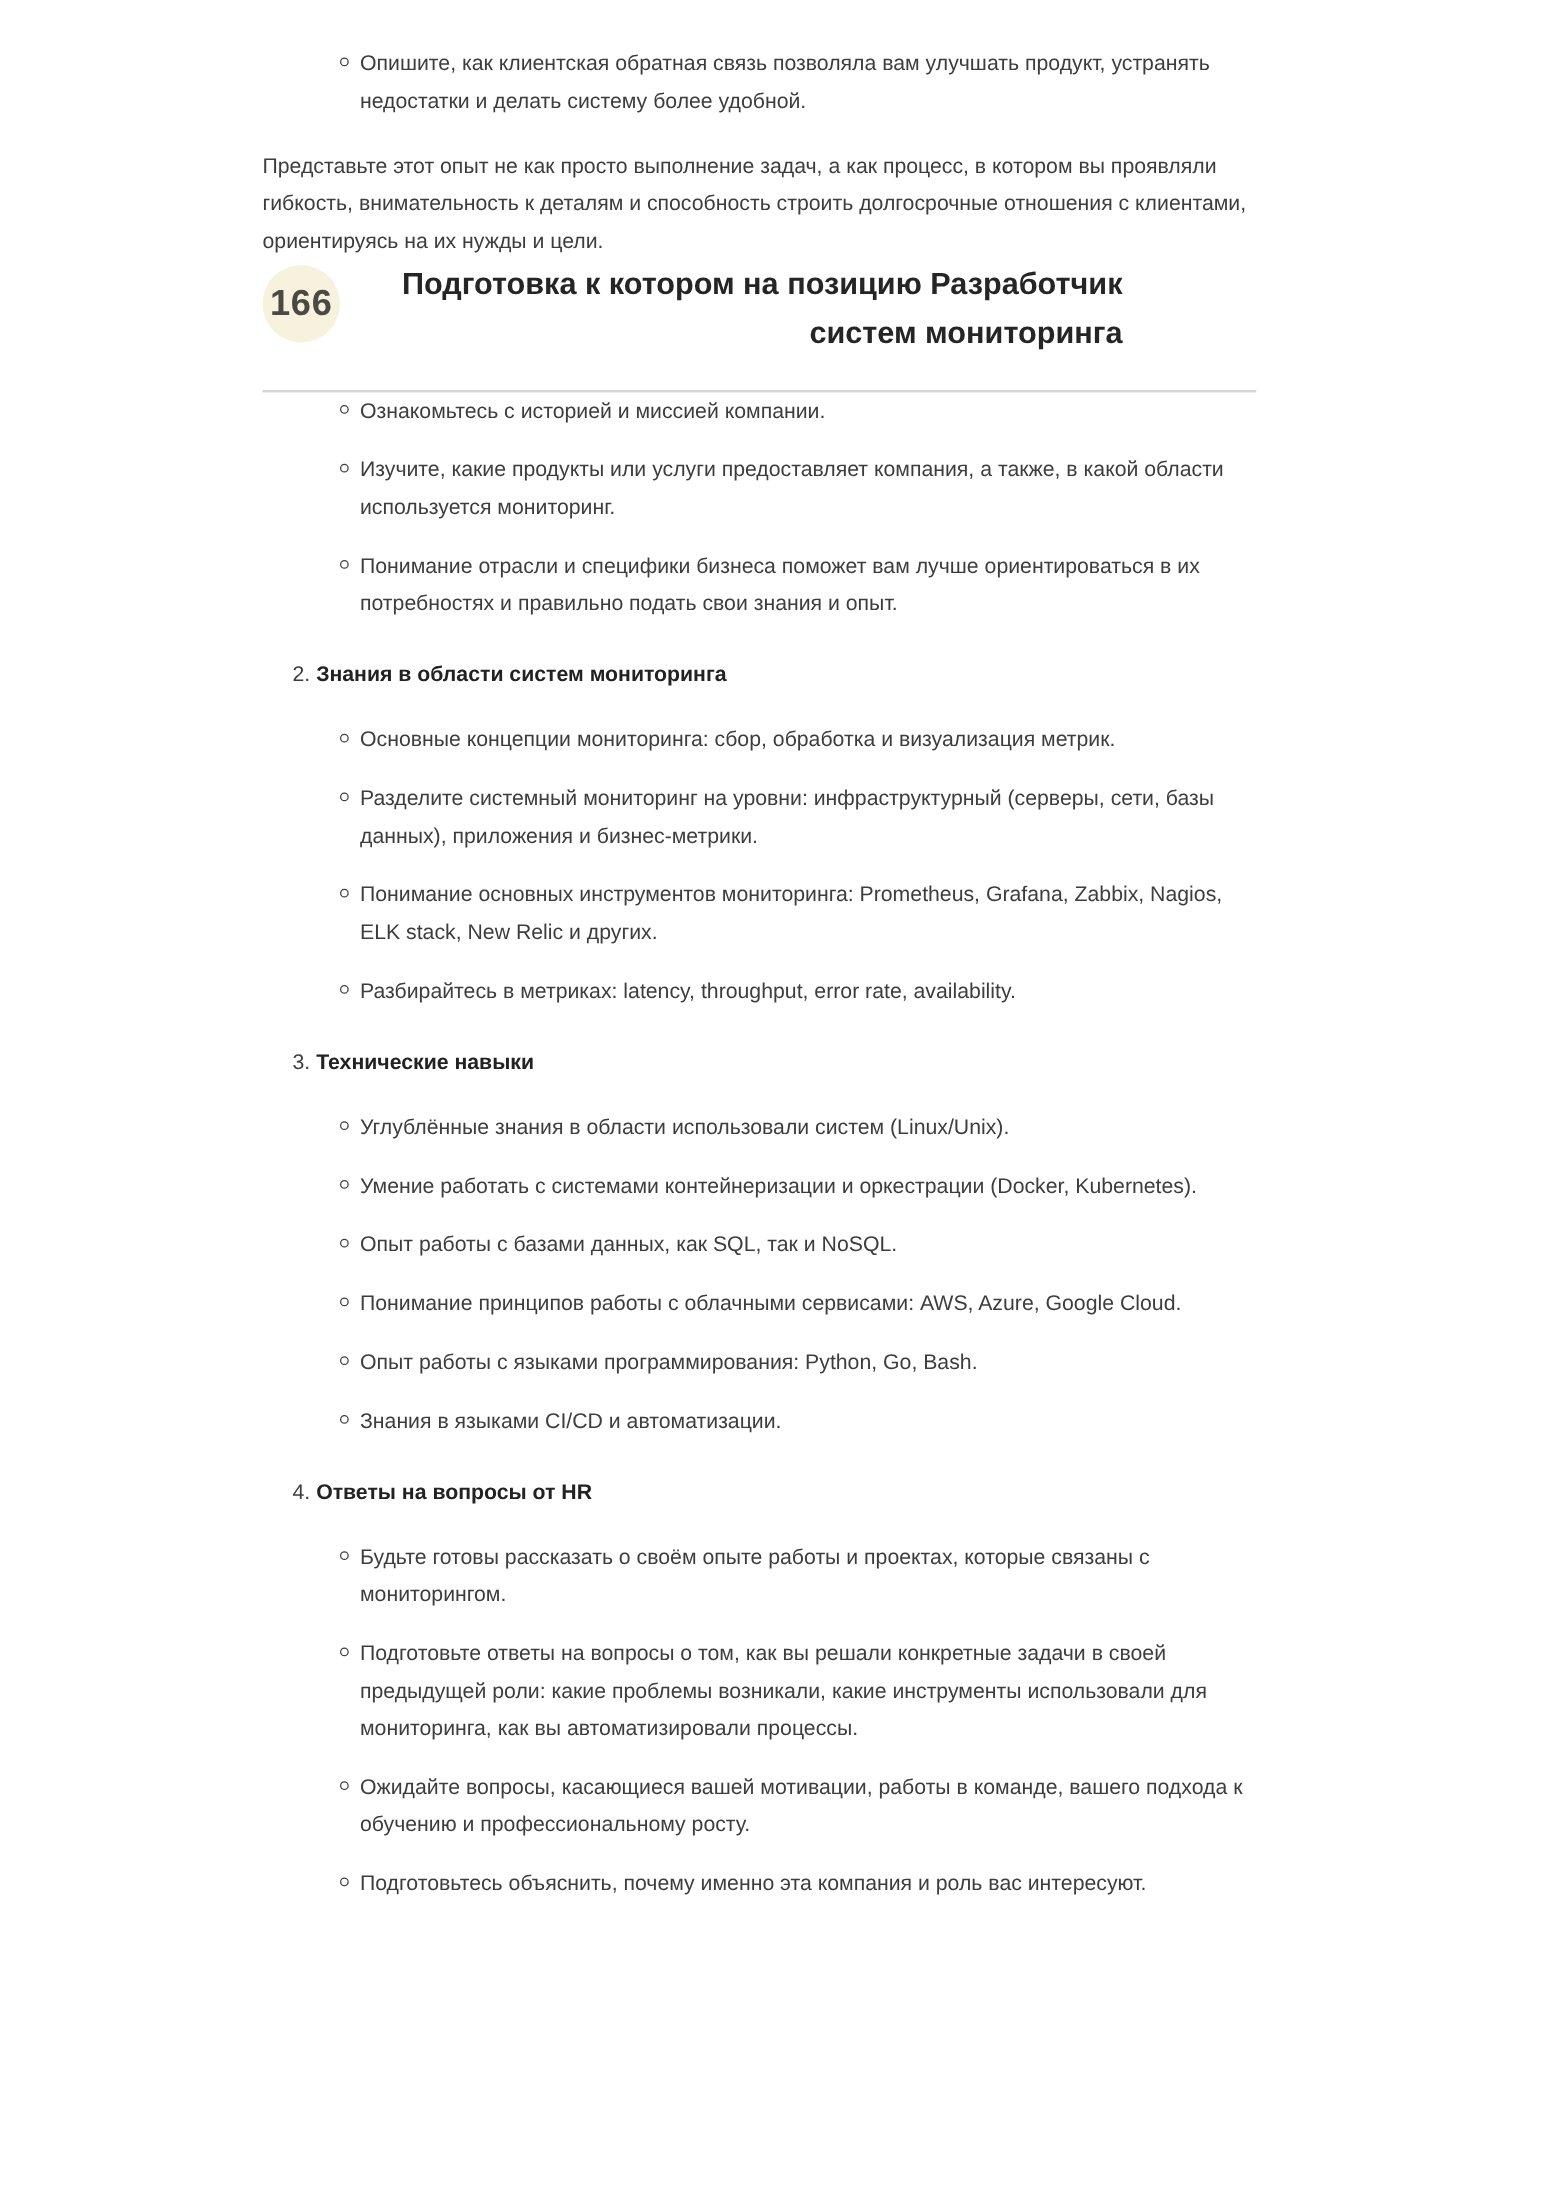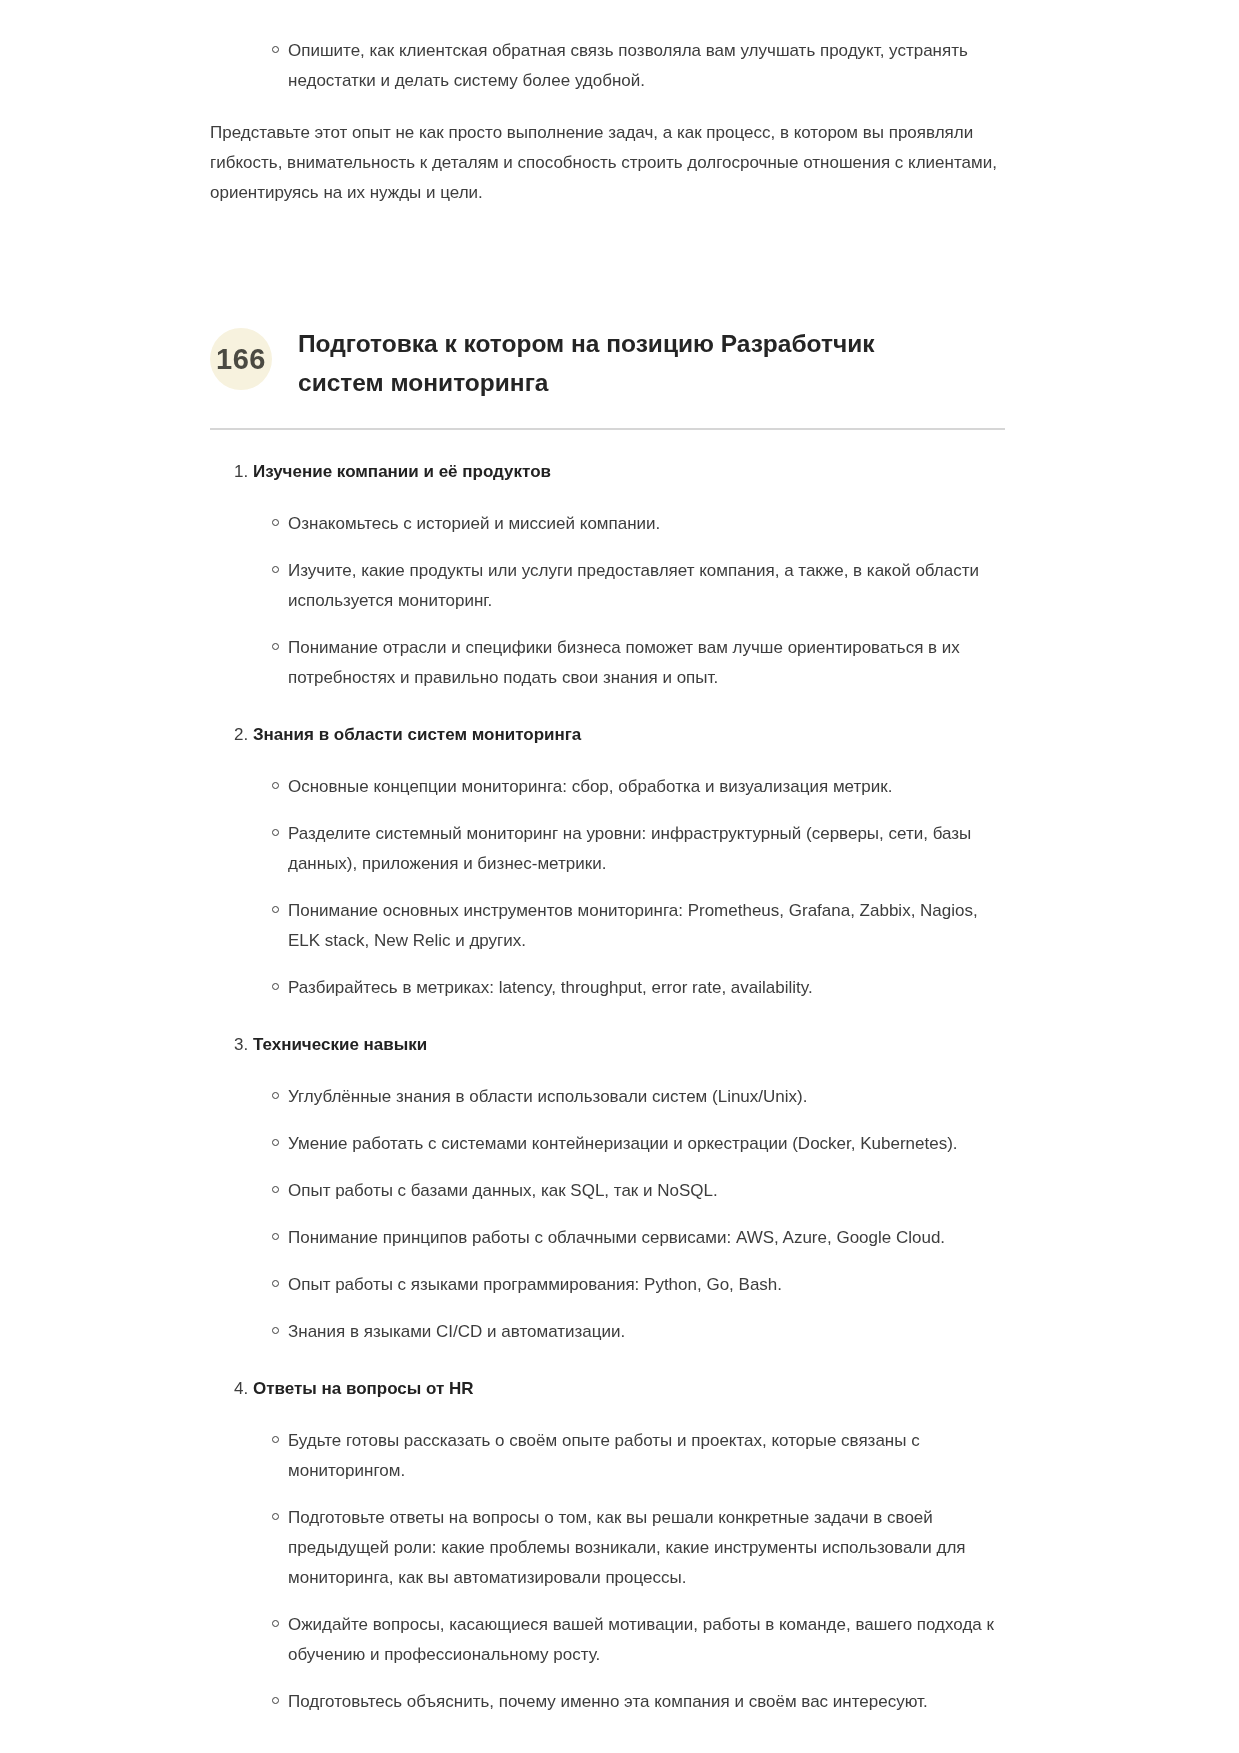--- a/index.html
+++ b/index.html
@@ -43,22 +43,22 @@
     border-radius: 50%;
     box-sizing: border-box;
     display: inline-block;
   }
   p.lead {
     margin: 22px 0 0 0;
     line-height: 30px;
   }
   .chapter {
     position: relative;
-    margin-top: 116px;
     min-height: 70px;
+    text-align: right;
   }
   .badge {
     position: absolute;
     left: 0;
     top: 4px;
     width: 62px;
     height: 62px;
     border-radius: 50%;
     background: #f7f2de;
     display: flex;
@@ -115,21 +115,20 @@
     <div class="badge">
       <span>166</span>
     </div>
     <h1 class="chapter-title">Подготовка к котором на позицию Разработчик систем мониторинга</h1>
   </div>
 
   <hr class="divider">
 
   <div>
       <div class="section">
-        <div class="section-heading"><span class="sec-num">1.</span> <span class="sec-title">Изучение компании и её продуктов</span></div>
         <ul class="bullets">
           <li class="bullet"><span class="ring"></span><span>Ознакомьтесь с историей и миссией компании.</span></li>
           <li class="bullet"><span class="ring"></span><span>Изучите, какие продукты или услуги предоставляет компания, а также, в какой области используется мониторинг.</span></li>
           <li class="bullet"><span class="ring"></span><span>Понимание отрасли и специфики бизнеса поможет вам лучше ориентироваться в их потребностях и правильно подать свои знания и опыт.</span></li>
         </ul>
       </div>
       <div class="section">
         <div class="section-heading"><span class="sec-num">2.</span> <span class="sec-title">Знания в области систем мониторинга</span></div>
         <ul class="bullets">
           <li class="bullet"><span class="ring"></span><span>Основные концепции мониторинга: сбор, обработка и визуализация метрик.</span></li>
@@ -148,18 +147,18 @@
           <li class="bullet"><span class="ring"></span><span>Опыт работы с языками программирования: Python, Go, Bash.</span></li>
           <li class="bullet"><span class="ring"></span><span>Знания в языками CI/CD и автоматизации.</span></li>
         </ul>
       </div>
       <div class="section">
         <div class="section-heading"><span class="sec-num">4.</span> <span class="sec-title">Ответы на вопросы от HR</span></div>
         <ul class="bullets">
           <li class="bullet"><span class="ring"></span><span>Будьте готовы рассказать о своём опыте работы и проектах, которые связаны с мониторингом.</span></li>
           <li class="bullet"><span class="ring"></span><span>Подготовьте ответы на вопросы о том, как вы решали конкретные задачи в своей предыдущей роли: какие проблемы возникали, какие инструменты использовали для мониторинга, как вы автоматизировали процессы.</span></li>
           <li class="bullet"><span class="ring"></span><span>Ожидайте вопросы, касающиеся вашей мотивации, работы в команде, вашего подхода к обучению и профессиональному росту.</span></li>
-          <li class="bullet"><span class="ring"></span><span>Подготовьтесь объяснить, почему именно эта компания и своём вас интересуют.</span></li>
+          <li class="bullet"><span class="ring"></span><span>Подготовьтесь объяснить, почему именно эта компания и роль вас интересуют.</span></li>
         </ul>
       </div>
     </div>
 
 </div>
 
 </body></html>

